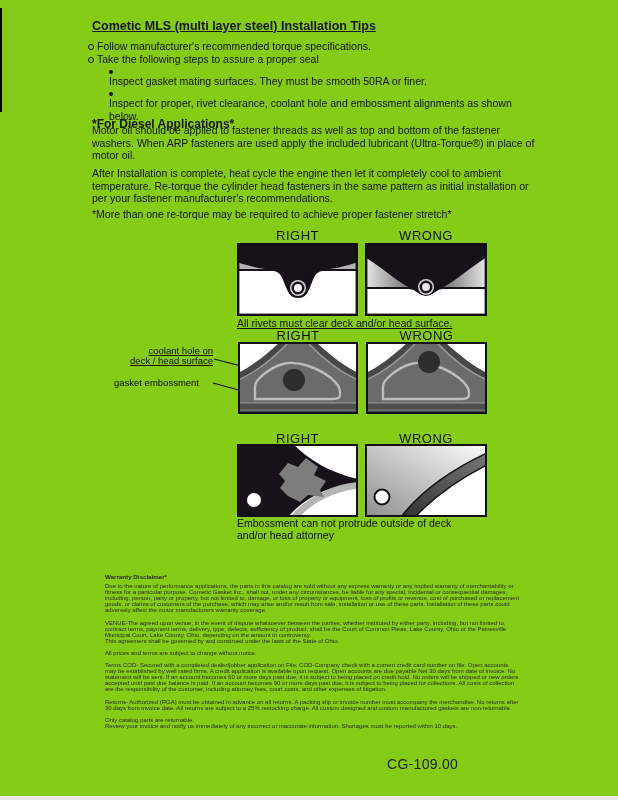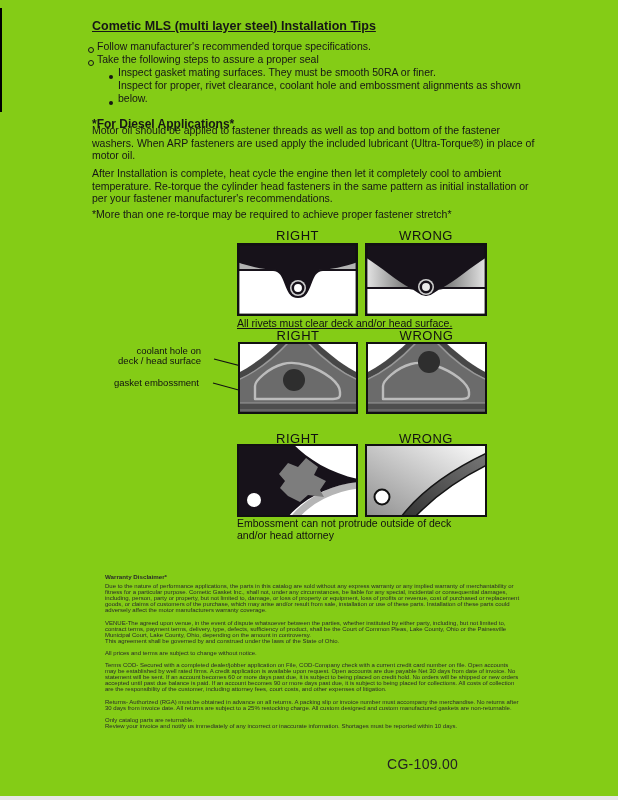--- a/index.html
+++ b/index.html
@@ -2,25 +2,25 @@
 <html><head>
 <meta charset="utf-8">
 <style>
   html,body{margin:0;padding:0;background:#e8e8e8;}
   .page{position:relative;width:618px;height:796px;background:#84cc16;overflow:hidden;
         font-family:"Liberation Sans", sans-serif;color:#161616;margin:0 auto;padding-left:24px;}
   .abs{position:absolute;}
   .scanline{left:0;top:8px;width:2px;height:104px;background:#000;}
   .title{left:92px;top:19px;font-size:12.5px;font-weight:bold;text-decoration:underline;letter-spacing:0;}
   .bullets{left:88px;top:40px;width:452px;font-size:10.5px;line-height:13px;}
-  .b-row{display:flex;align-items:flex-end;}
+  .b-row{display:flex;align-items:flex-start;}
   .b-mark{width:9px;flex:0 0 9px;position:relative;}
   .b-circle{display:block;width:4px;height:4px;border:1px solid #161616;border-radius:50%;margin-top:4px;}
   .b-dot{display:block;width:4px;height:4px;background:#161616;border-radius:50%;margin-top:4px;}
-  .sub{margin-left:21px;}
+  .sub{margin-left:21px;flex-direction:column;}
   .diesel-h{left:92px;top:117px;font-size:12px;font-weight:bold;}
   .diesel-p{left:92px;width:452px;font-size:10.5px;line-height:12.5px;}
   .dp0{top:124px;} .dp1{top:167px;} .dp2{top:208px;}
   .dlabel{font-size:13px;letter-spacing:0.5px;text-align:center;color:#111;}
   .caption{font-size:10.5px;line-height:12px;color:#111;}
   .ann{font-size:9.5px;line-height:9.5px;text-align:right;color:#111;}
   .img-frame{display:block;}
   .legal{left:105px;top:574px;width:416px;font-size:6px;line-height:6.1px;color:#2a2a2a;}
   .legal p{margin:0 0 0 0;margin-top:6px;}
   .legal p.first{margin-top:3px;}
@@ -102,21 +102,21 @@
     <circle cx="61" cy="44" r="8" fill="#cfcfcf"></circle>
     <circle cx="61" cy="44" r="5.2" fill="#e9e9e9" stroke="#17121a" stroke-width="2.5"></circle>
     <rect x="1.2" y="1.2" width="119.6" height="70.6" fill="none" stroke="#111111" stroke-width="2.4"></rect>
   </svg>
 
   <div class="abs caption" style="left:237px;top:317px;text-decoration:underline;">All rivets must clear deck and/or head surface.</div>
 
   <div class="abs dlabel" style="left:238px;top:328px;width:120px;">RIGHT</div>
   <div class="abs dlabel" style="left:366px;top:328px;width:121px;">WRONG</div>
 
-  <div class="abs ann" style="left:96px;top:346px;width:105px;">
+  <div class="abs ann" style="left:108px;top:346px;width:105px;text-decoration:underline;">
     <div>coolant hole on</div>
     <div>deck / head surface</div>
   </div>
   <div class="abs ann" style="left:100px;top:378px;width:113px;text-align:center;">gasket embossment</div>
 
   <svg class="abs" style="left:210px;top:350px;" width="100" height="60" viewBox="0 0 100 60">
     <line x1="4" y1="9" x2="85" y2="30" stroke="#111" stroke-width="1.1"></line>
     <line x1="3" y1="33" x2="54" y2="47" stroke="#111" stroke-width="1.1"></line>
   </svg>
 

